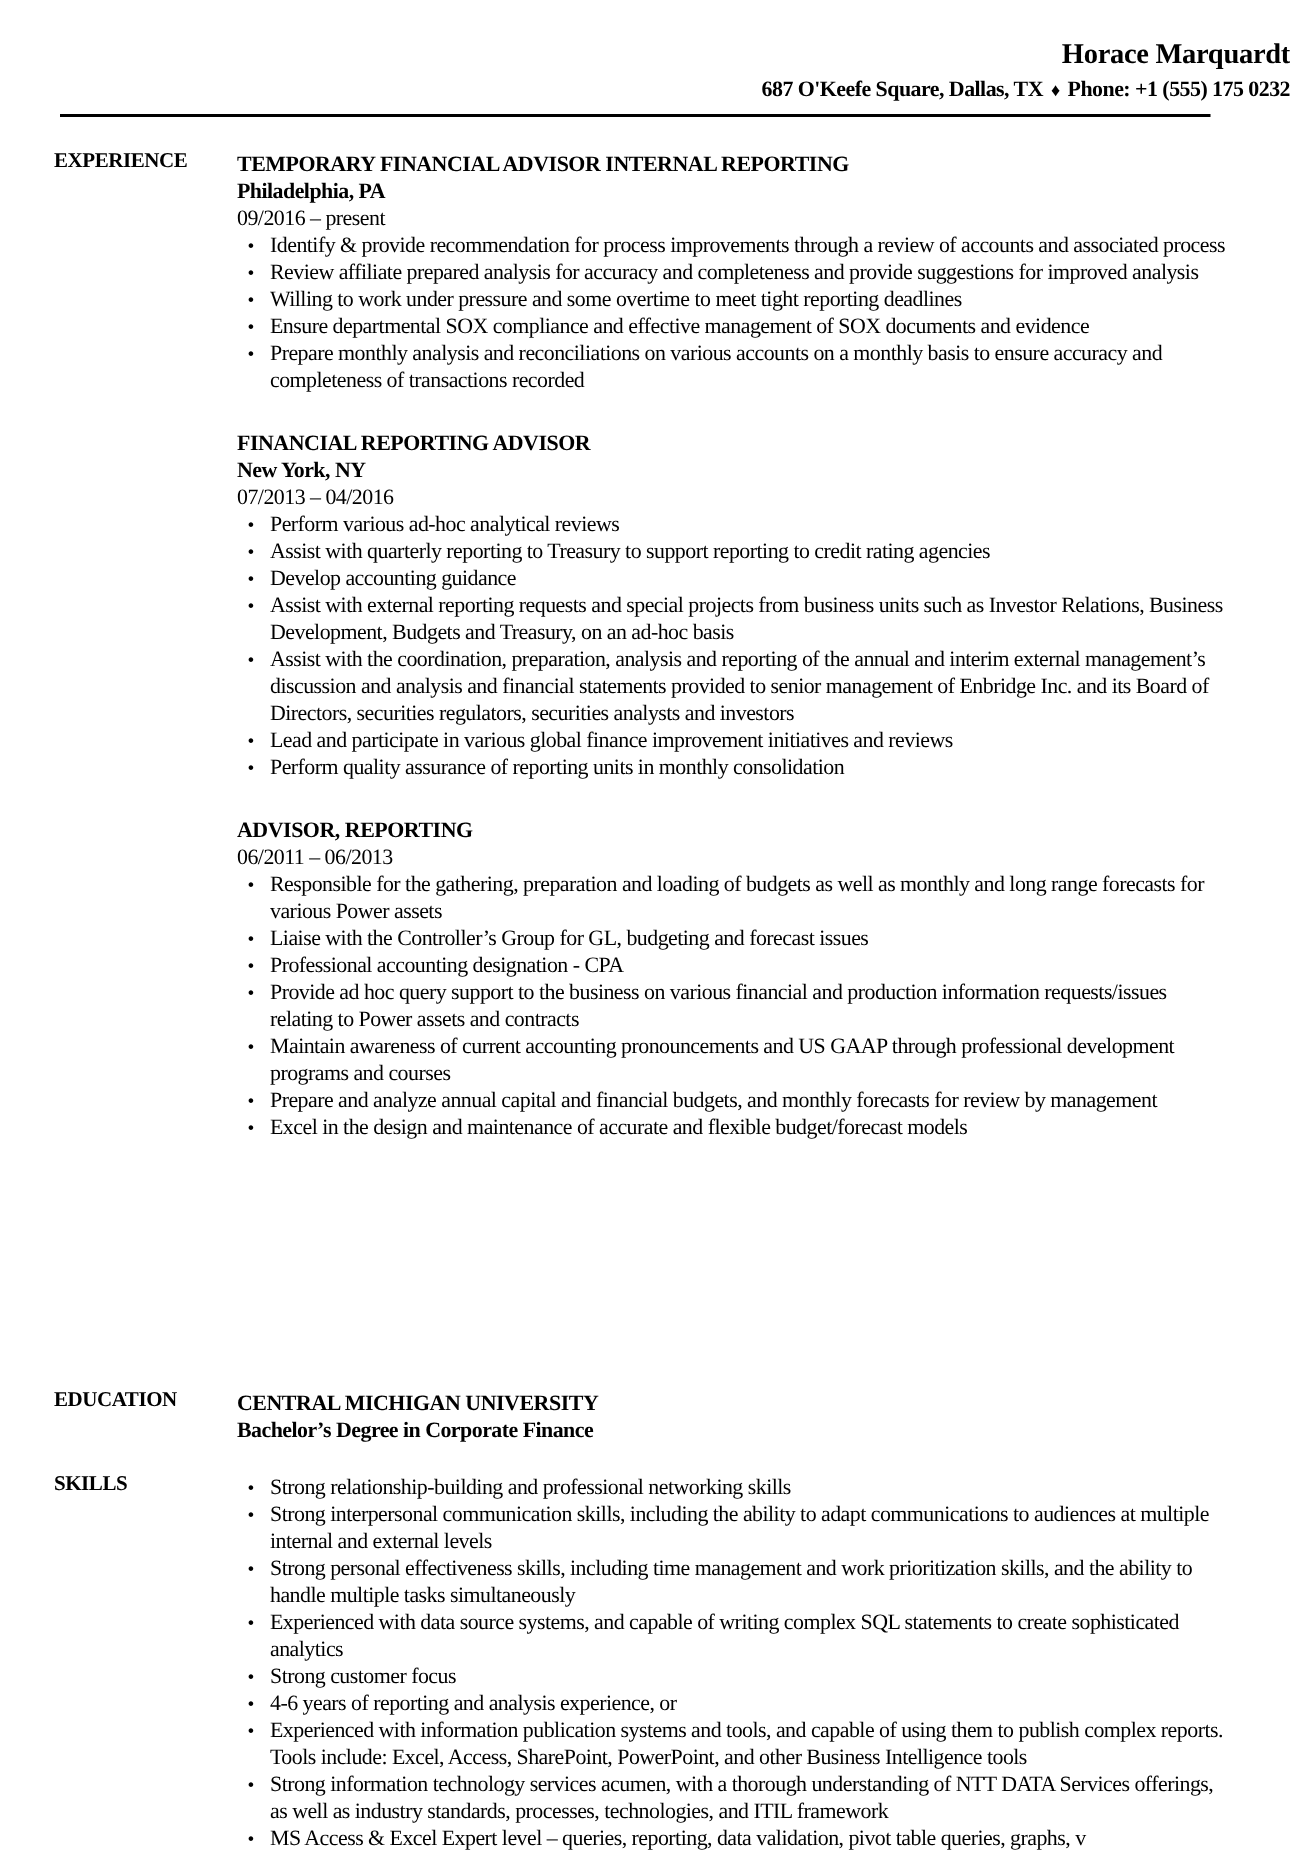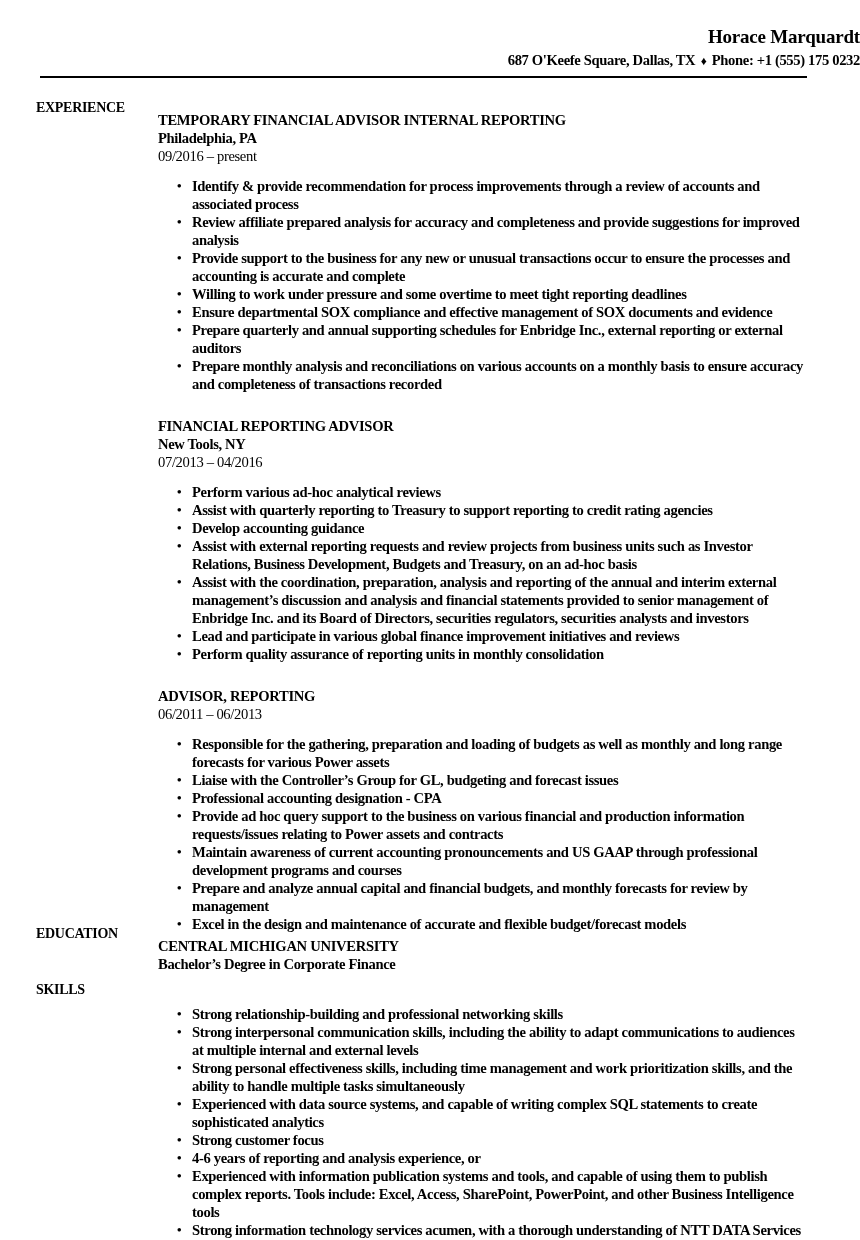--- a/index.html
+++ b/index.html
@@ -55,36 +55,35 @@
       position: absolute;
       left: 36px;
       top: 0;
       font-weight: bold;
       font-size: 14px;
       letter-spacing: -0.3px;
     }
     .section-body {
       position: absolute;
       left: 158px;
-      top: 12px;
+      top: 2px;
       width: 660px;
     }
     .job-title, .school {
       font-weight: bold;
       text-transform: none;
       letter-spacing: -0.3px;
     }
     .job-loc, .degree {
       font-weight: bold;
     }
     ul.bullets {
       list-style: none;
-      margin: 12px;
+      margin: 0;
       padding: 0;
-      font-weight: bold;
     }
     ul.bullets li {
       position: relative;
       padding-left: 22px;
     }
     ul.bullets li::before {
       content: "\2022";
       position: absolute;
       left: 7px;
       top: 0;
@@ -110,36 +109,34 @@
 <div class="section" style="top:99px;">
   <div class="section-label">EXPERIENCE</div>
   <div class="section-body" id="jobs">
       <div class="job">
         <div class="job-title">TEMPORARY FINANCIAL ADVISOR INTERNAL REPORTING</div>
         <div class="job-loc">Philadelphia, PA</div>
         <div class="job-dates">09/2016 – present</div>
         <ul class="bullets">
           <li>Identify &amp; provide recommendation for process improvements through a review of accounts and associated process</li>
           <li>Review affiliate prepared analysis for accuracy and completeness and provide suggestions for improved analysis</li>
-          <li>Provide support to the business for any new or unusual transactions occur to ensure the processes and accounting is accurate and complete</li>
           <li>Willing to work under pressure and some overtime to meet tight reporting deadlines</li>
           <li>Ensure departmental SOX compliance and effective management of SOX documents and evidence</li>
-          <li>Prepare quarterly and annual supporting schedules for Enbridge Inc., external reporting or external auditors</li>
           <li>Prepare monthly analysis and reconciliations on various accounts on a monthly basis to ensure accuracy and completeness of transactions recorded</li>
         </ul>
       </div>
       <div class="job">
         <div class="job-title">FINANCIAL REPORTING ADVISOR</div>
-        <div class="job-loc">New Tools, NY</div>
+        <div class="job-loc">New York, NY</div>
         <div class="job-dates">07/2013 – 04/2016</div>
         <ul class="bullets">
           <li>Perform various ad-hoc analytical reviews</li>
           <li>Assist with quarterly reporting to Treasury to support reporting to credit rating agencies</li>
           <li>Develop accounting guidance</li>
-          <li>Assist with external reporting requests and review projects from business units such as Investor Relations, Business Development, Budgets and Treasury, on an ad-hoc basis</li>
+          <li>Assist with external reporting requests and special projects from business units such as Investor Relations, Business Development, Budgets and Treasury, on an ad-hoc basis</li>
           <li>Assist with the coordination, preparation, analysis and reporting of the annual and interim external management’s discussion and analysis and financial statements provided to senior management of Enbridge Inc. and its Board of Directors, securities regulators, securities analysts and investors</li>
           <li>Lead and participate in various global finance improvement initiatives and reviews</li>
           <li>Perform quality assurance of reporting units in monthly consolidation</li>
         </ul>
       </div>
       <div class="job">
         <div class="job-title">ADVISOR, REPORTING</div>
         <div class="job-dates">06/2011 – 06/2013</div>
         <ul class="bullets">
           <li>Responsible for the gathering, preparation and loading of budgets as well as monthly and long range forecasts for various Power assets</li>

